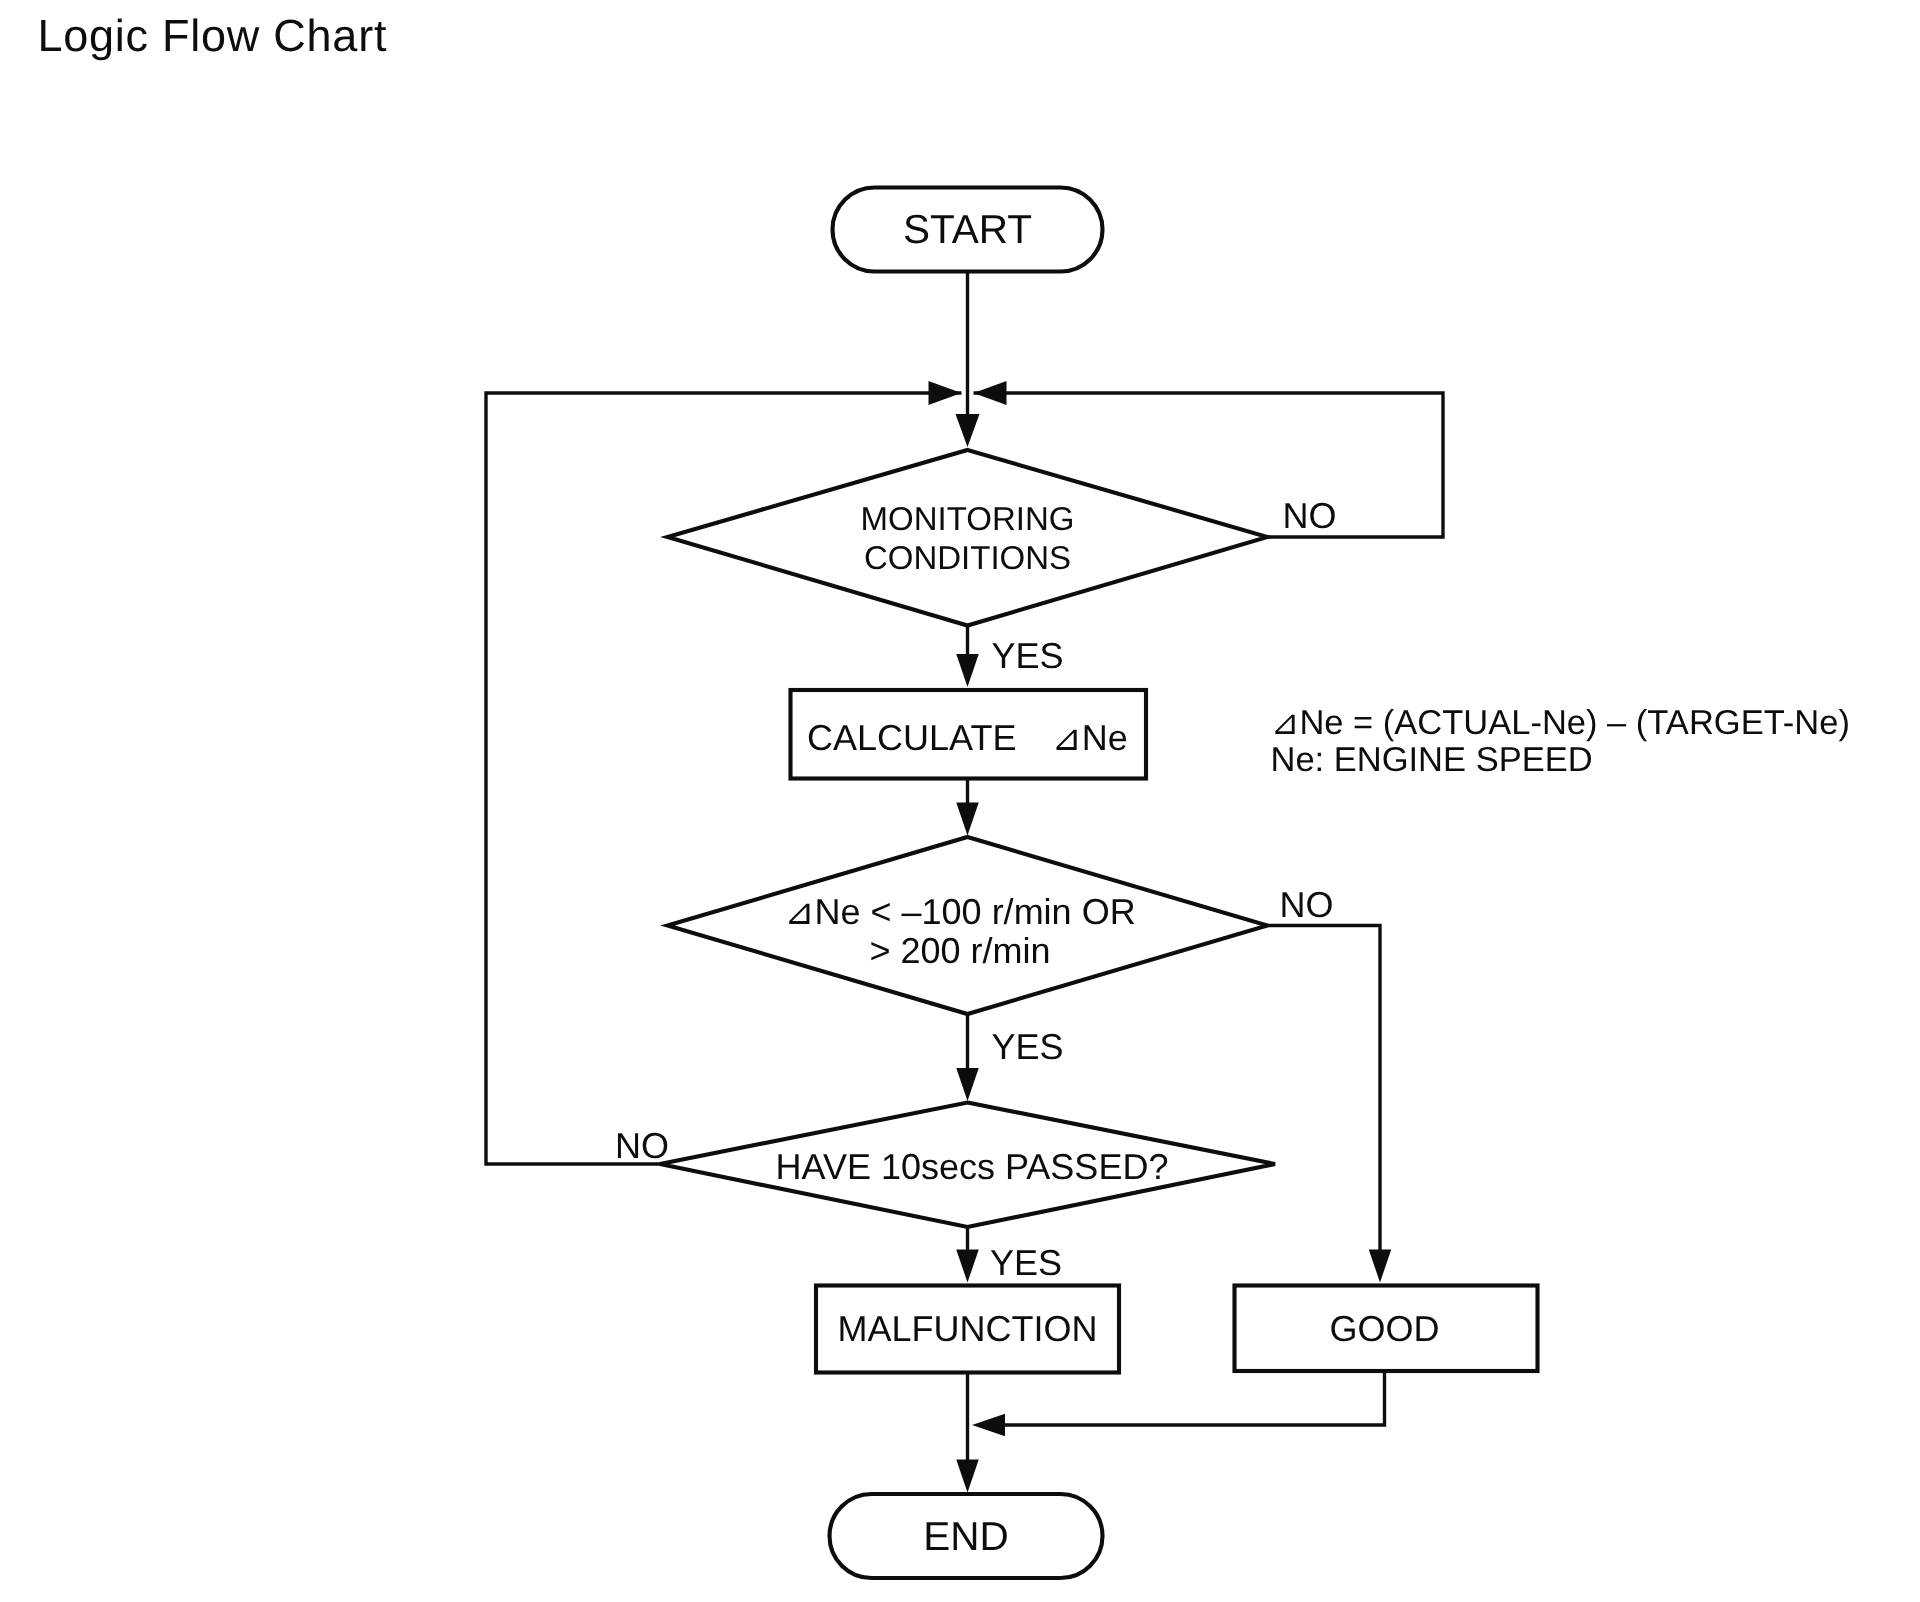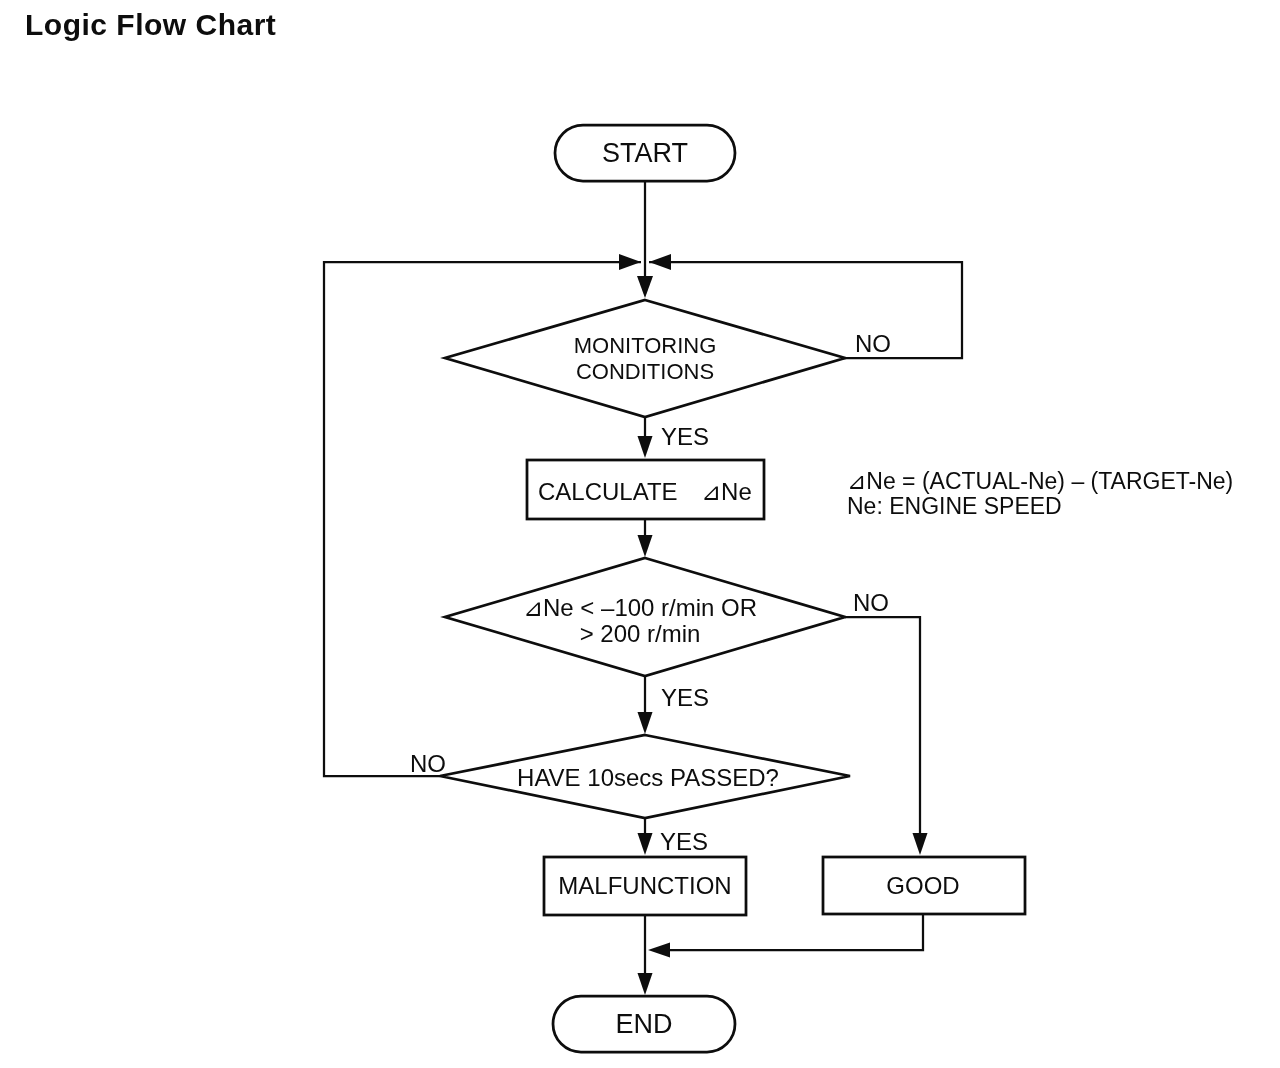--- a/index.html
+++ b/index.html
@@ -16,21 +16,21 @@
     width: 1280px;
     height: 1068px;
     background: #ffffff;
   }
   h1.title {
     position: absolute;
     left: 25px;
     top: 8px;
     margin: 0;
     font-size: 30px;
-    font-weight: bold;
+    font-weight: normal;
     letter-spacing: 0.5px;
     color: #0d0d0d;
   }
   svg { position: absolute; left: 0; top: 0; }
   .node {
     fill: #ffffff;
     stroke: #0d0d0d;
     stroke-width: 2.75;
   }
   .conn {

